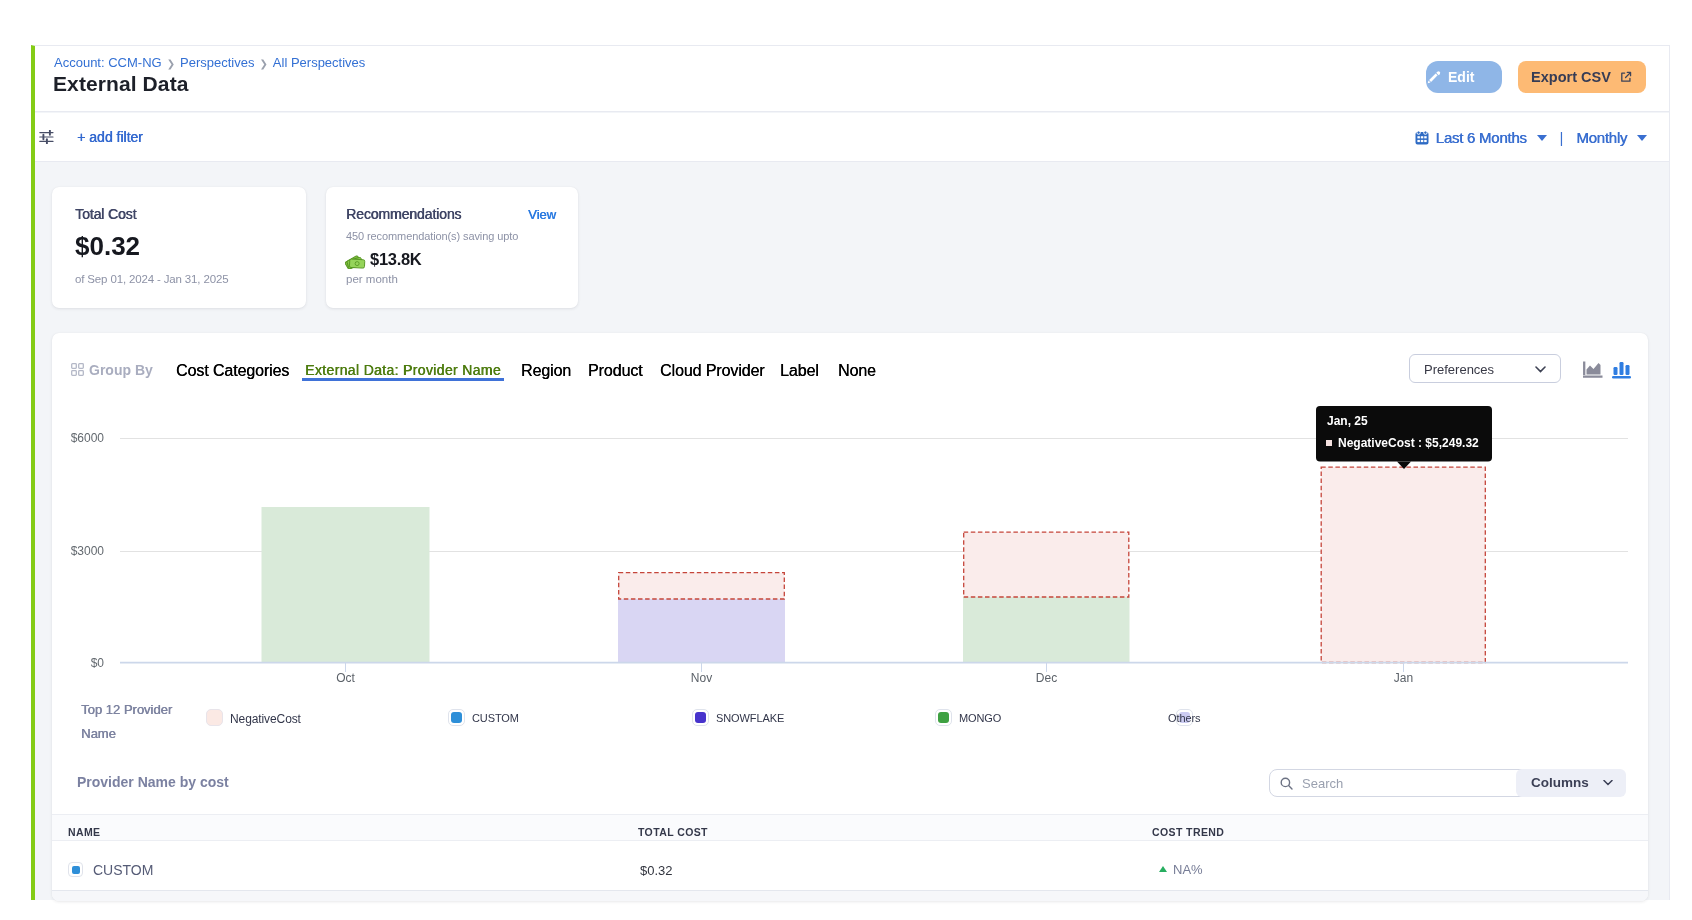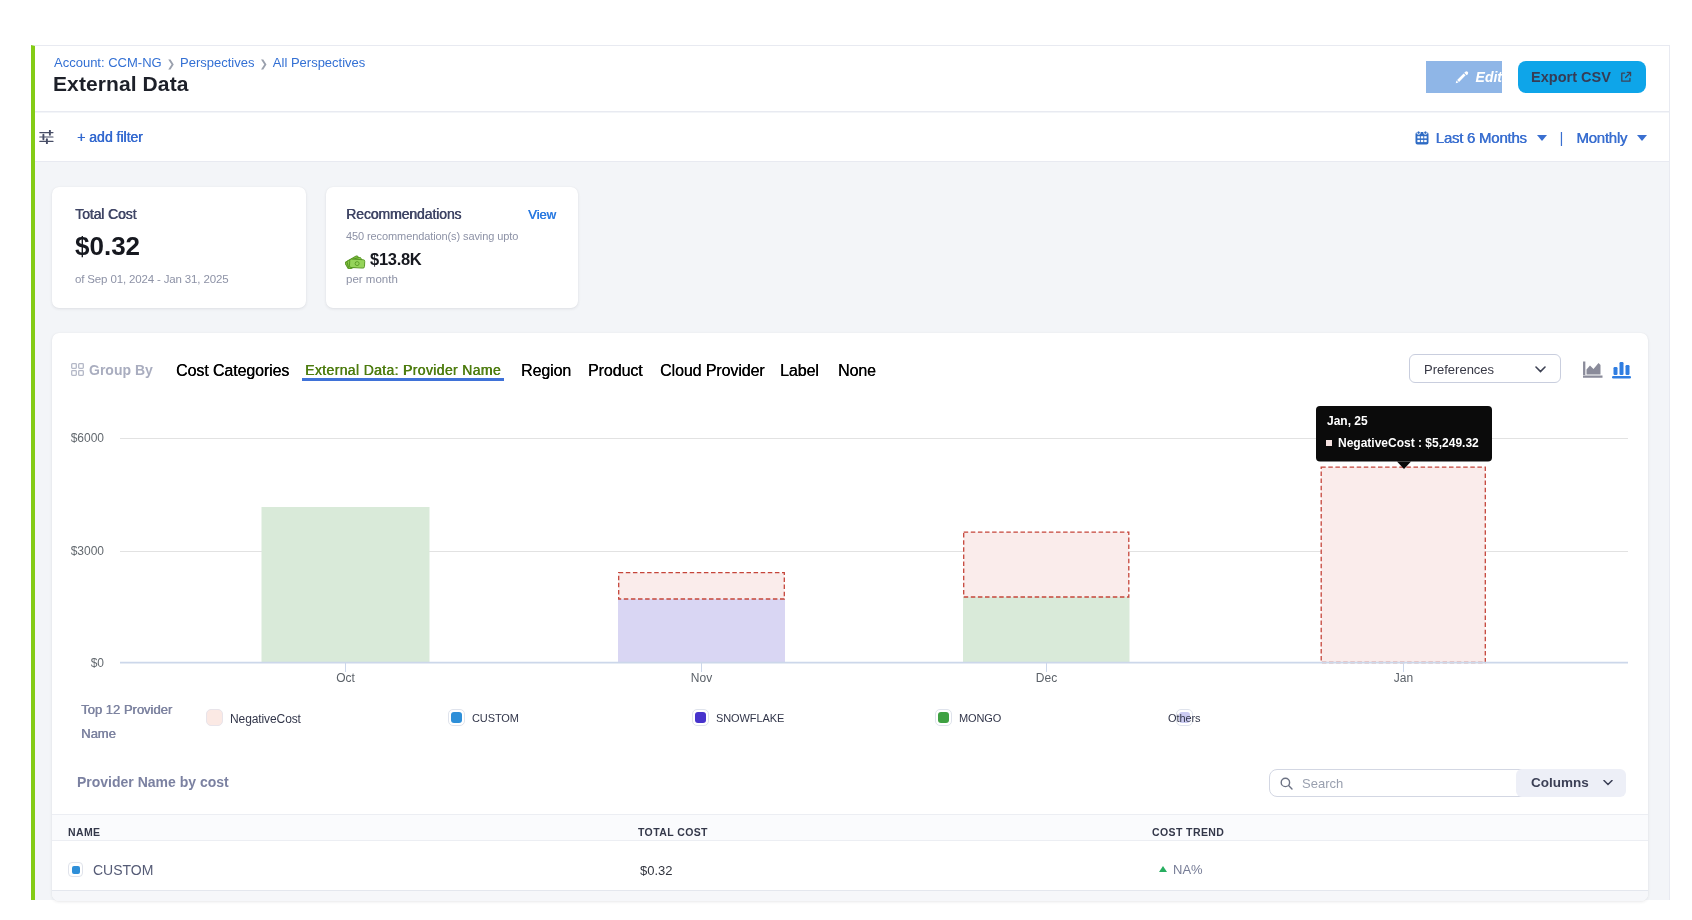--- a/index.html
+++ b/index.html
@@ -6,23 +6,23 @@
   html,body { width:1692px; height:920px; background:#ffffff; font-family:"Liberation Sans", sans-serif; overflow:hidden; }
   .abs { position:absolute; }
   #page { position:relative; width:1692px; height:920px; }
   #container { position:absolute; left:31px; top:33px; width:1639px; height:855px;
     background:#f3f5f8; border-left:4px solid #84cc16; border-right:1px solid #e8eaf1; border-top:1px solid #e8eaf1;margin-top:12px; }
   #header { position:absolute; left:0; top:0; width:100%; height:66px; background:#fff; border-bottom:1px solid #e8eaf1; }
   #filterbar { position:absolute; left:0; top:67px; width:100%; height:49px; background:#fff; border-bottom:1px solid #e8eaf1; }
   .crumb { position:absolute; left:19px; top:9px; font-size:13px; color:#3370d4; }
   .crumb .sep { color:#9aa0ad; font-size:10px; padding:0 5px; }
   .title { position:absolute; left:18px; top:26px; font-size:21px; font-weight:700; color:#1d2029; letter-spacing:0.1px; }
-  .btn-edit { position:absolute; left:1391px; top:15px; width:76px; height:32px; background:#8fb6e7; border-radius:0;
-    color:#fff; font-size:14px; font-weight:700; text-align:right; line-height:32px;font-style:italic; }
-  .btn-export { position:absolute; left:1483px; top:15px; width:128px; height:32px; background:#0ea5e9; border-radius:8px;
+  .btn-edit { position:absolute; left:1391px; top:15px; width:76px; height:32px; background:#8fb6e7; border-radius:12px;
+    color:#fff; font-size:14px; font-weight:700; text-align:left; line-height:32px; }
+  .btn-export { position:absolute; left:1483px; top:15px; width:128px; height:32px; background:#fdba74; border-radius:8px;
     color:#363c55; font-size:14.5px; font-weight:700; text-align:center; line-height:32px; }
   .addfilter { position:absolute; left:42px; top:16px; font-size:14px; font-weight:400; text-shadow:0.5px 0 0 currentColor; color:#3268cf; }
   .daterange { position:absolute; right:22px; top:0; height:49px; display:flex; align-items:center; color:#3a6fd0; font-size:15px; font-weight:400; letter-spacing:-0.25px; }
   .daterange span.t { text-shadow:0.5px 0 0 currentColor; }
 
   .card { position:absolute; background:#fff; border-radius:7px; box-shadow:0 1px 3px rgba(40,41,61,0.10), 0 0 1px rgba(40,41,61,0.06); }
   #card1 { left:17px; top:141px; width:254px; height:121px; }
   #card2 { left:291px; top:141px; width:252px; height:121px;padding-left:12px; }
   .cardtitle { font-size:14px; font-weight:400; color:#3f4565; text-shadow:0.55px 0 0 currentColor; letter-spacing:-0.1px; }
   .graysm { font-size:11.5px; color:#8d92a6; }

